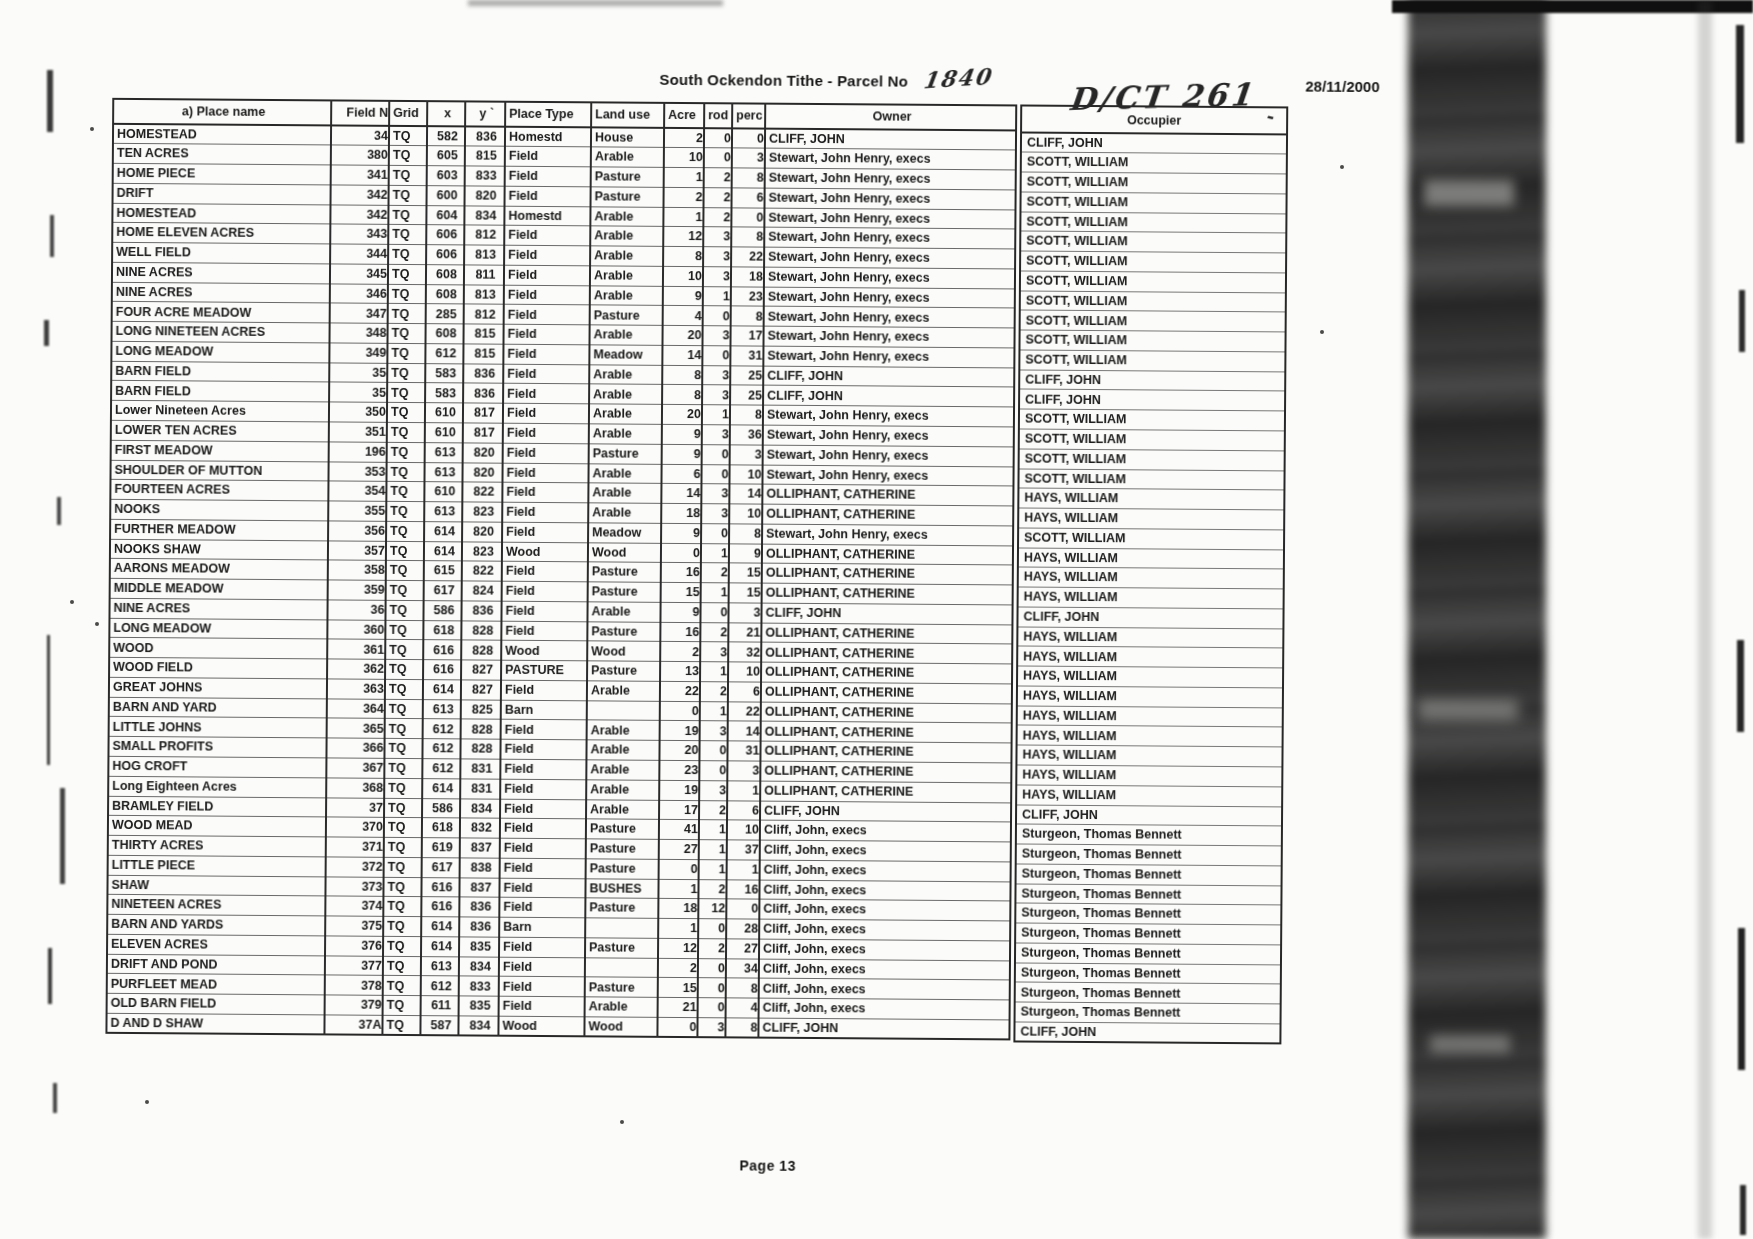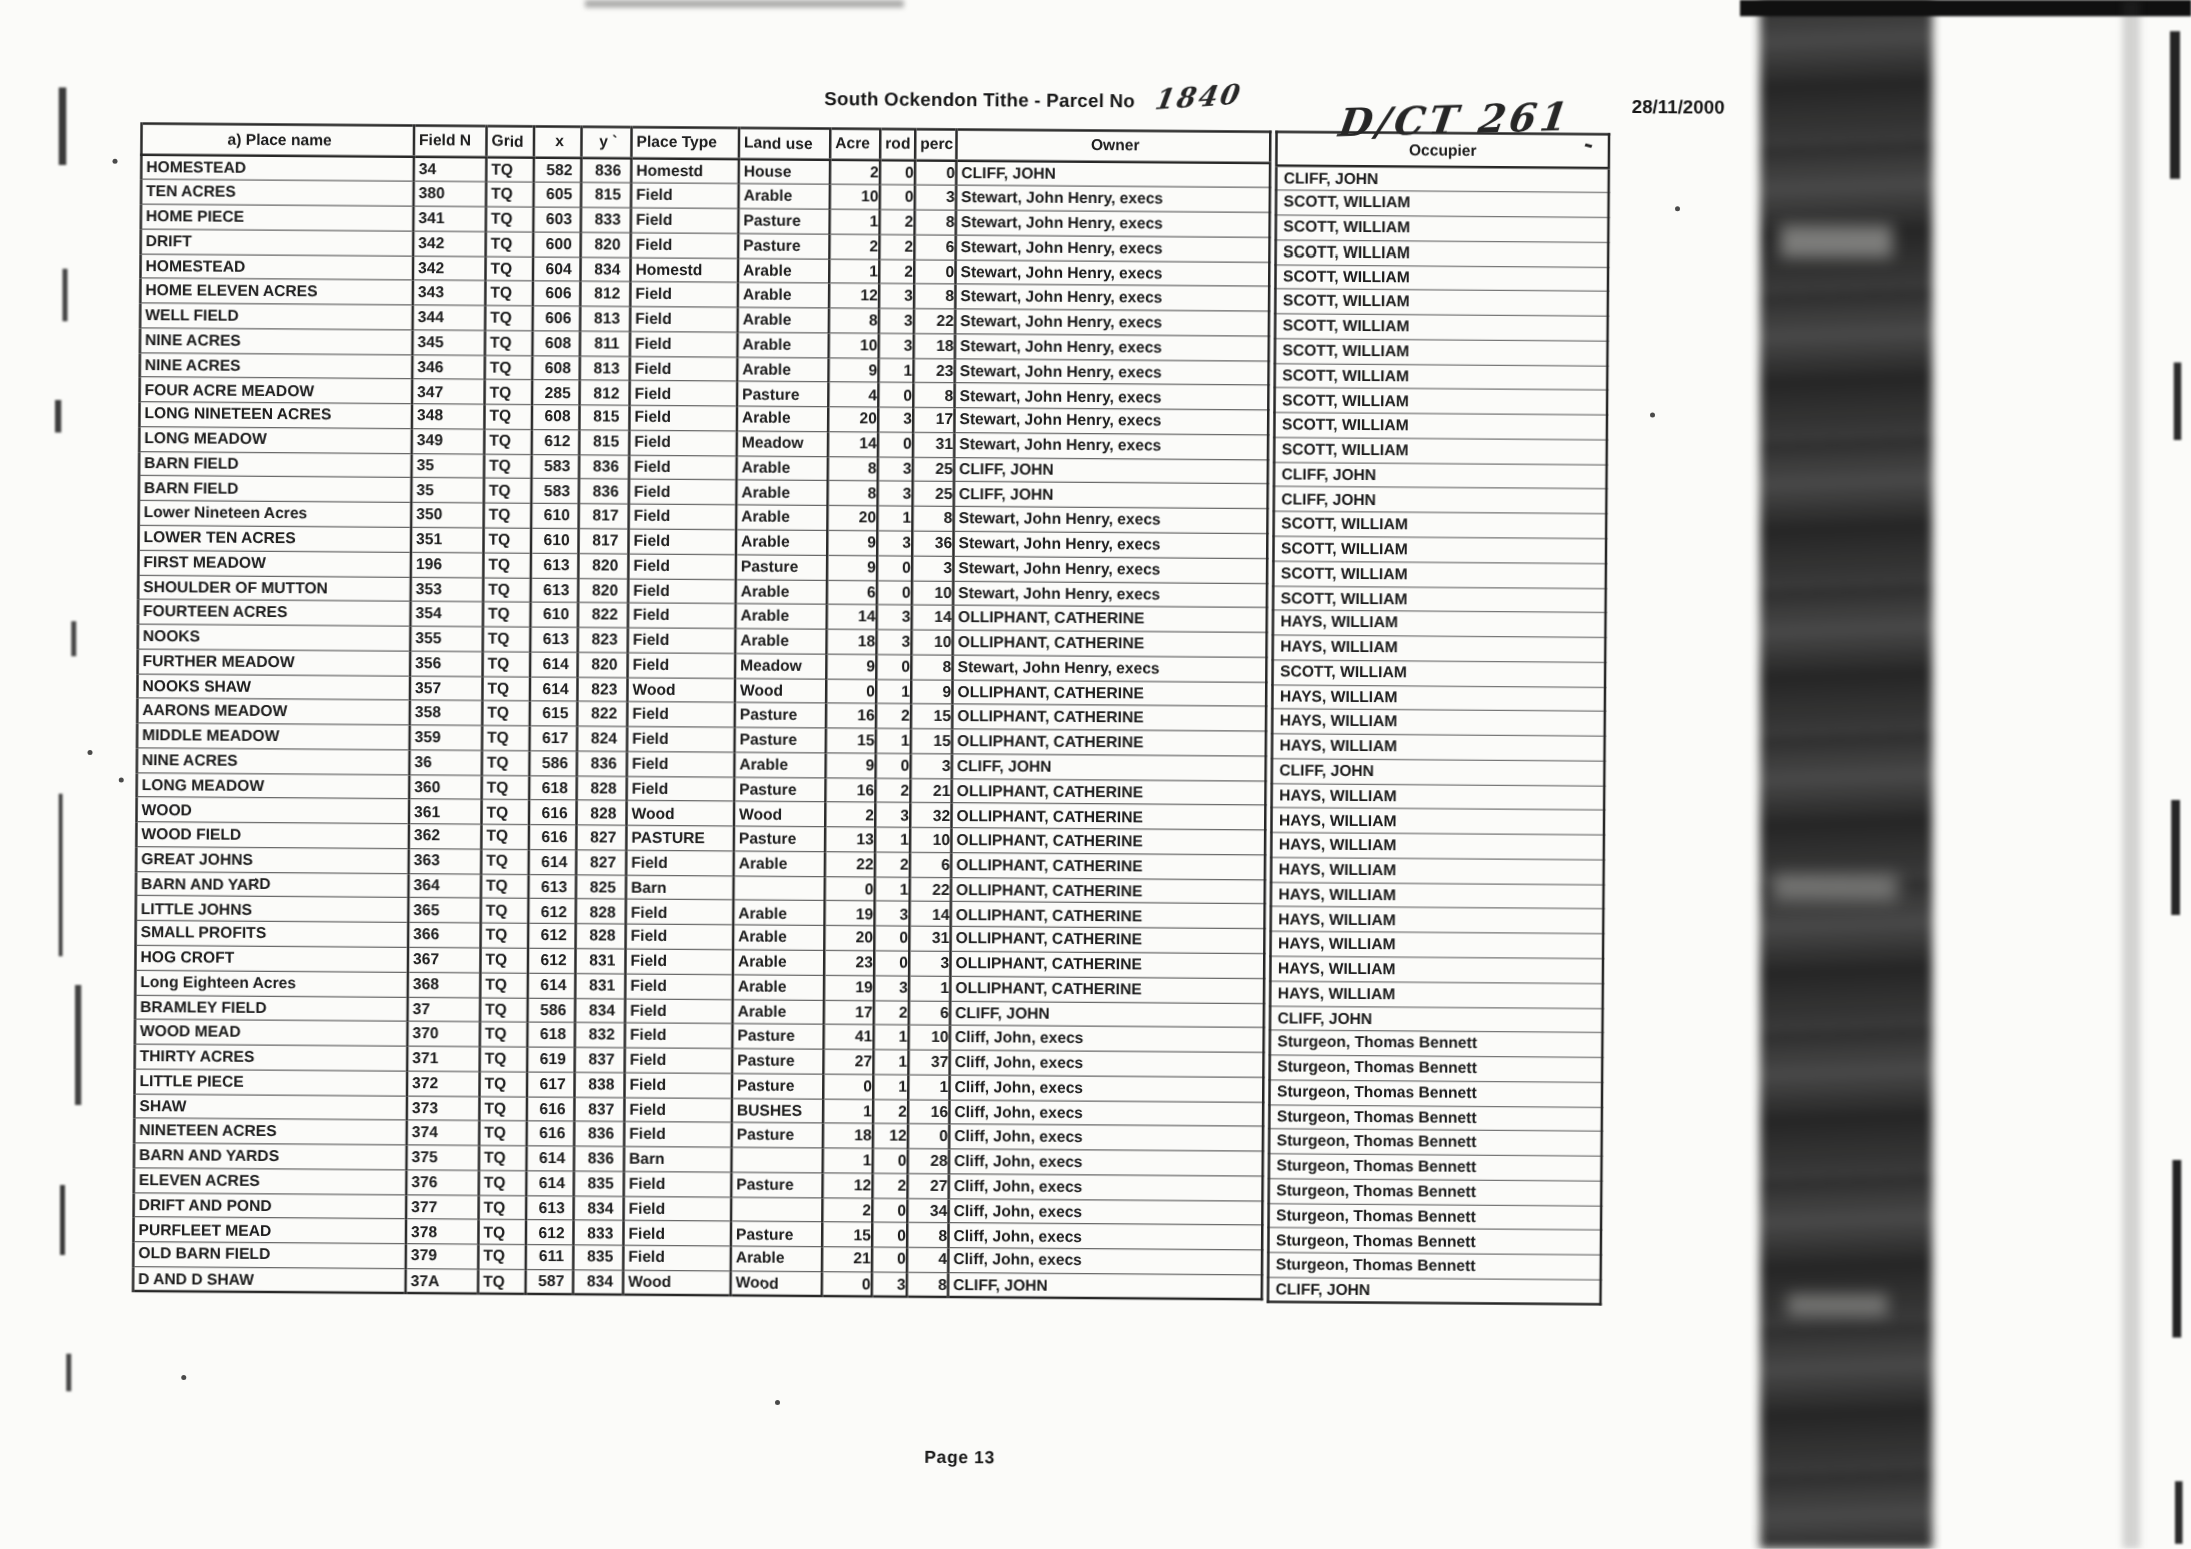--- a/index.html
+++ b/index.html
@@ -67,21 +67,21 @@
     border-bottom:2px solid #2b2b2b;height:23px;text-align:center;
   }
   #occ-table td{
     border-bottom:1px solid #777;
     padding:0 0 0 5px;line-height:1;text-align:left;
     overflow:hidden;white-space:nowrap;
   }
   #occ-table tbody tr{height:19.78px;}
   
   .c0{width:213px;text-align:left;}
-  .c1{width:53px;text-align:left;}
+  .c1{width:53px;text-align:right;}
   .c2{width:33px;text-align:left;}
   .c3{width:33px;text-align:center;}
   .c4{width:35px;text-align:center;}
   .c5{width:81px;text-align:left;}
   .c6{width:68px;text-align:left;margin-top:26px;}
   .c7{width:35px;text-align:right;padding-right:2px;}
   .c8{width:23px;text-align:right;padding-right:2px;}
   .c9{width:28px;text-align:right;padding-right:1px;}
   .c10{text-align:left;padding-left:2px;}
   thead .c0,thead .c10{text-align:center;}

